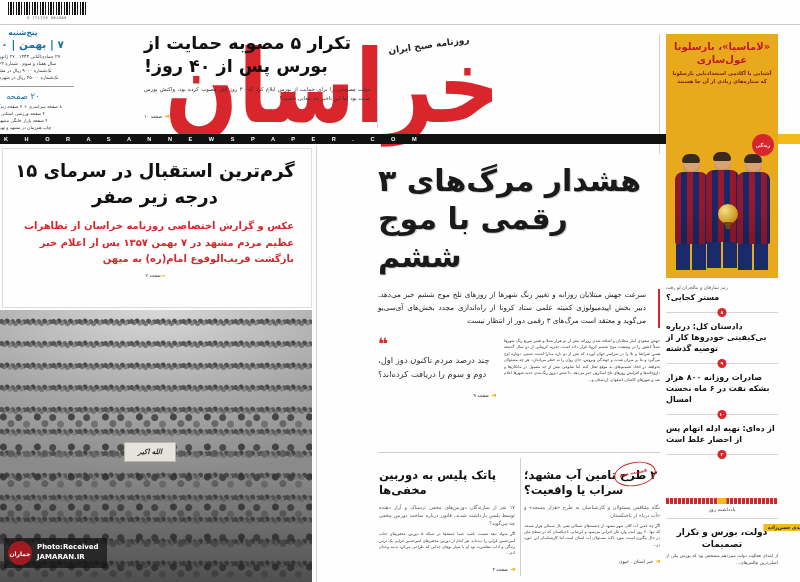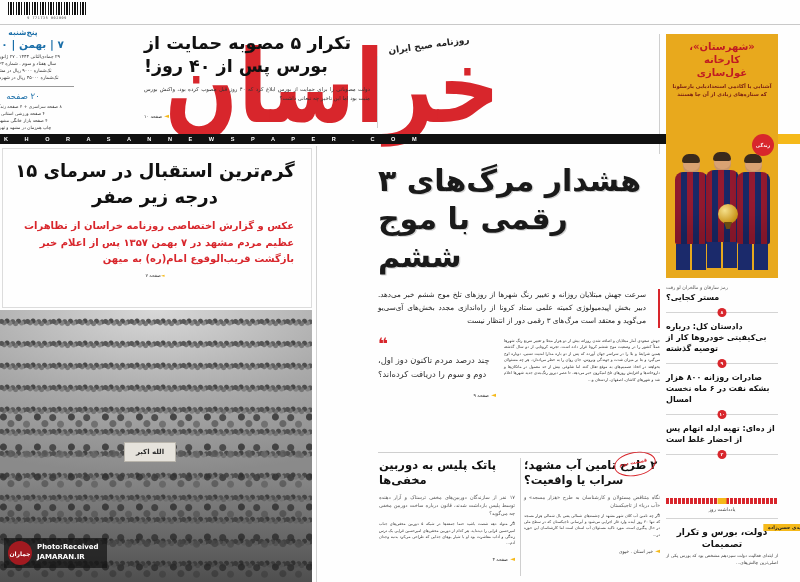--- a/index.html
+++ b/index.html
@@ -302,21 +302,21 @@
   .pg-right { text-align: left; margin-top: 4px; }
 
   .center-hr {
     position: absolute; right: 140px; top: 452px;
     width: 282px; height: 1px; background: #cfcfcf;
   }
   .bottom-two {
     position: absolute; right: 140px; top: 458px;
     width: 282px; display: flex; gap: 9px;
   }
-  .bt-col { width: 136px; position: relative; }
+  .bt-col { width: 136px; position: relative; margin-top: 10px; }
   .bt-div {
     position: absolute; right: 139px; top: 0;
     width: 1px; height: 118px; background: #cfcfcf;
   }
   .bt-title {
     font-size: 11.5px; font-weight: bold; color: #111;
     line-height: 1.34; text-align: left; margin-bottom: 4px;
   }
   .bt-lead {
     font-size: 5px; color: #555; line-height: 1.64;
@@ -394,21 +394,21 @@
     position: absolute; left: 0; bottom: 0; width: 312px; height: 110px;
     background: linear-gradient(to bottom, rgba(40,40,40,0), rgba(30,30,30,.55));
   }
   .banner-sign {
     position: absolute; left: 124px; top: 132px;
     width: 52px; height: 20px; background: #e6e3dc;
     border: 1px solid #b9b5ac;
     display: flex; align-items: center; justify-content: center;
   }
   .banner-sign span {
-    font-size: 7px; color: #2a2a2a; font-weight: bold;
+    font-size: 7px; color: #2a2a2a; font-weight: bold; font-style: italic;
   }
   .photo-credit {
     position: absolute; left: 4px; bottom: 14px;
     display: flex; align-items: center; gap: 5px;
     background: rgba(20,20,20,.72); padding: 3px 8px 3px 4px;
     direction: ltr;
   }
   .pc-logo {
     width: 24px; height: 24px; border-radius: 50%;
     background: #a21a20; display: flex; align-items: center;
@@ -465,21 +465,21 @@
 
     <div class="lead-head">
       <div class="lead-head-t">تکرار ۵ مصوبه حمایت از بورس پس از ۴۰ روز!</div>
       <div class="lead-head-d">دولت مصوباتی را برای حمایت از بورس ابلاغ کرد که ۴۰ روز قبل مصوب کرده بود، واکنش بورس مثبت بود اما این تاخیر چه تبعاتی داشت؟</div>
       <div class="pg-tag">
         <span class="arrow">◄</span><span>صفحه ۱۰</span>
       </div>
     </div>
 
     <div class="promo-box">
-      <div class="promo-t1">«شهرستان»، کارخانه</div>
+      <div class="promo-t1">«لاماسیا»، بارسلونا</div>
       <div class="promo-t2">غول‌سازی</div>
       <div class="promo-sub">آشنایی با آکادمی استعدادیابی بارسلونا که ستاره‌های زیادی از آن جا هستند</div>
     </div>
   </div>
 
   <div class="web-strip">
     <div class="web-strip-text">K H O R A S A N N E W S P A P E R . C O M</div>
     <div class="web-strip-yellow"></div>
   </div>
 

